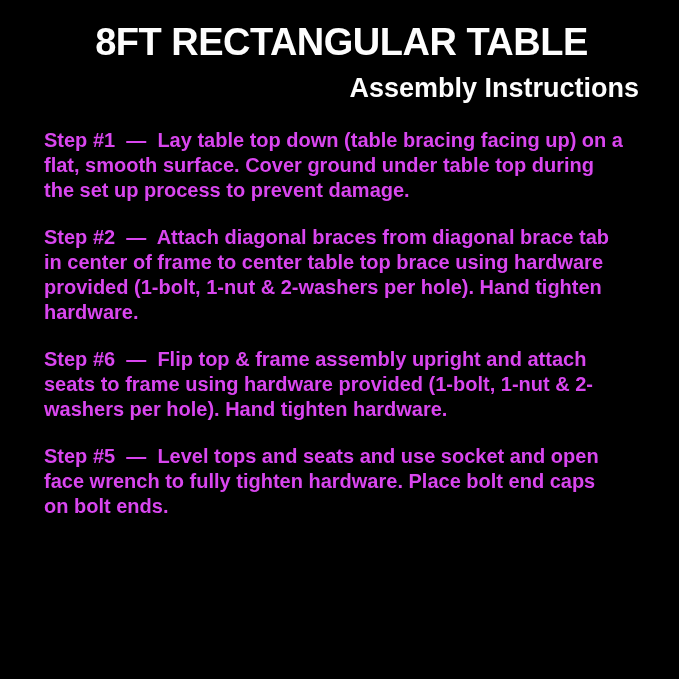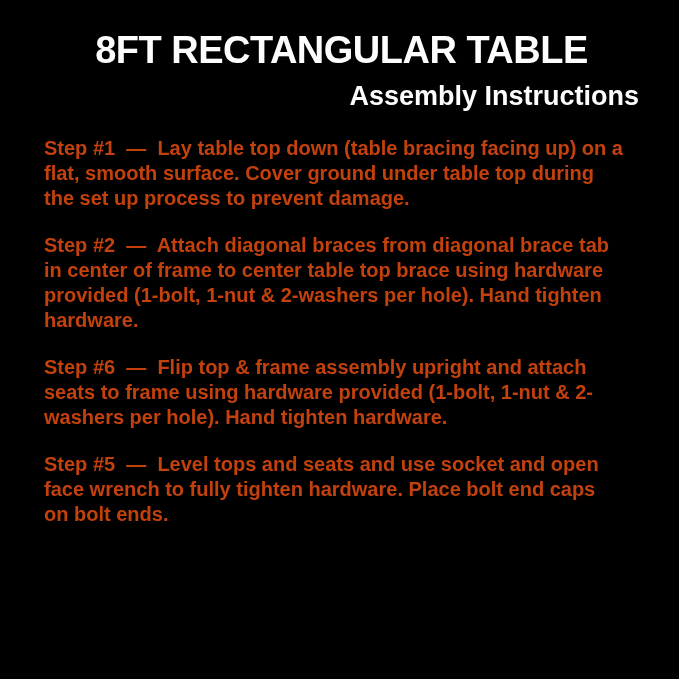--- a/index.html
+++ b/index.html
@@ -9,21 +9,21 @@
   body {
     width: 679px;
     height: 679px;
     background: #000000;
     overflow: hidden;
   }
   .page {
     box-sizing: border-box;
     width: 679px;
     height: 679px;
-    padding: 28px 40px 0 44px;
+    padding: 20px 40px 0 44px;
     color: #ffffff;
     font-family: "Liberation Sans", "DejaVu Sans", sans-serif;
     font-weight: 700;
   }
   .title {
     margin: 0 0 8px 0;
     text-align: center;
     font-size: 38px;
     line-height: 44px;
     letter-spacing: -0.5px;
@@ -37,21 +37,21 @@
     color: #fdfdfd;
   }
   .steps {
     max-width: 600px;
   }
   .step {
     margin: 0 15px 22px 0;
     font-size: 20px;
     line-height: 25px;
     white-space: pre-wrap;
-    color: #c2410c;
+    color: #d946ef;
   }
 </style>
 </head>
 <body>
 
 <div class="page">
 
   <h1 class="title">8FT RECTANGULAR TABLE</h1>
 
   <h2 class="subtitle">Assembly Instructions</h2>

